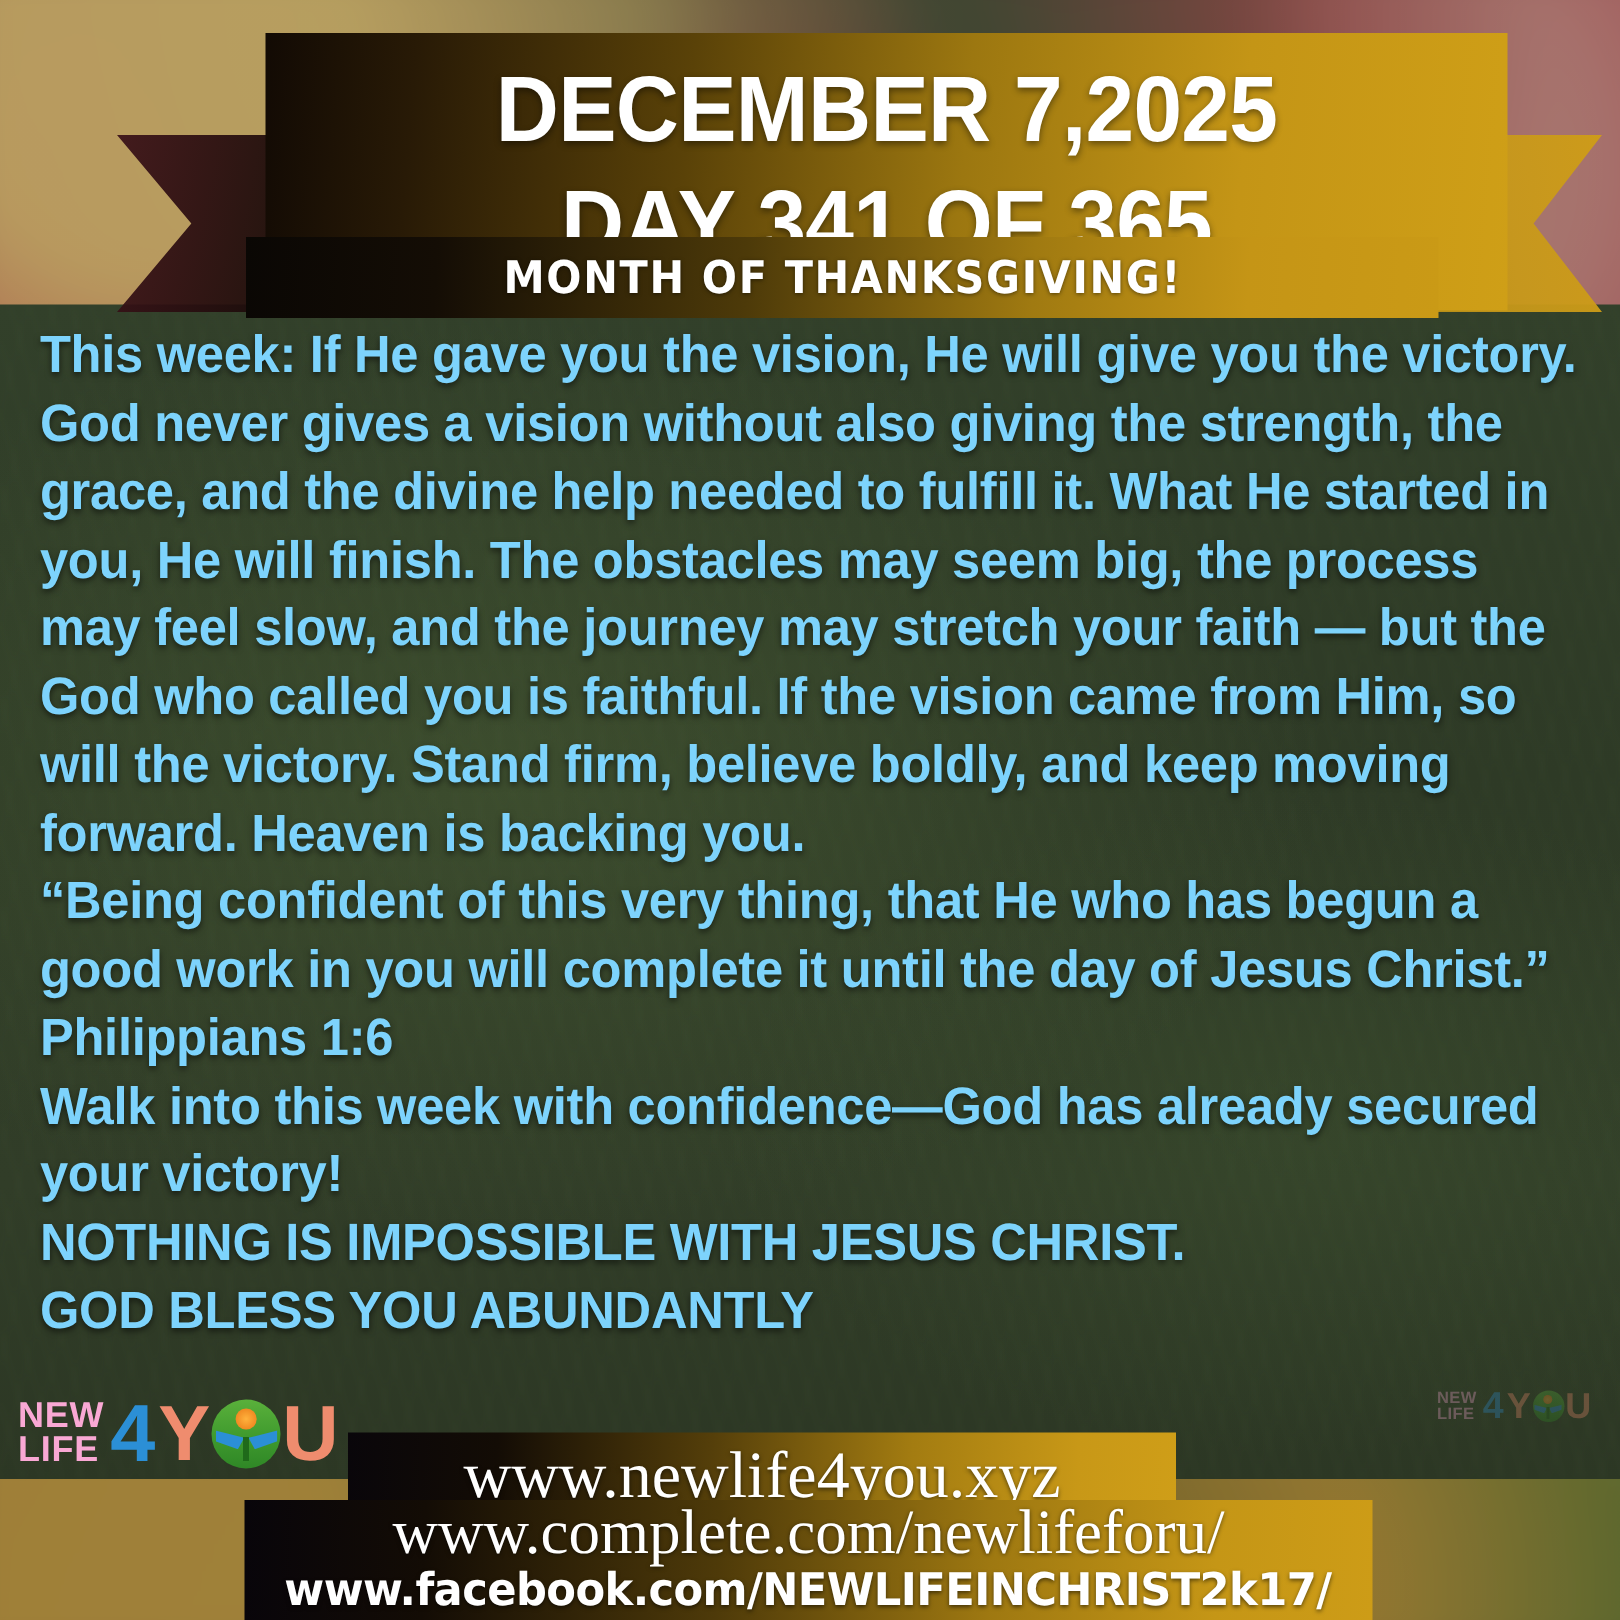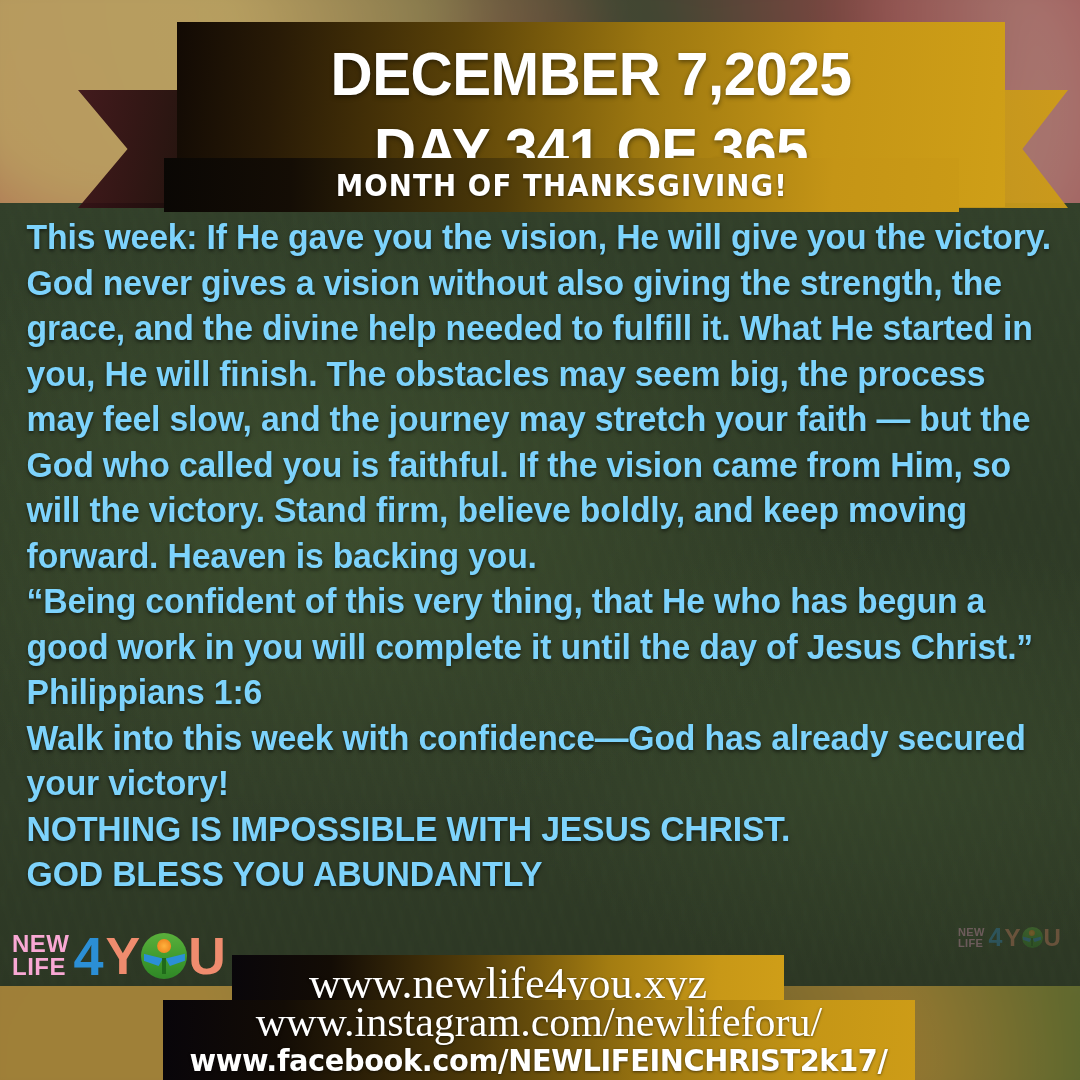--- a/index.html
+++ b/index.html
@@ -301,17 +301,17 @@
       </span>
       <span>U</span>
     </span>
   </div>
 
   <div class="url-banner-top">
     <div class="url-serif url-top-text">www.newlife4you.xyz</div>
   </div>
 
   <div class="url-banner-bottom">
-    <div class="url-serif url-ig-text">www.instagram.com/newlifeforu/</div>
+    <div class="url-serif url-ig-text">www.complete.com/newlifeforu/</div>
     <div class="url-fb-text">www.facebook.com/NEWLIFEINCHRIST2k17/</div>
   </div>
 
 </div>
 
 </body></html>

